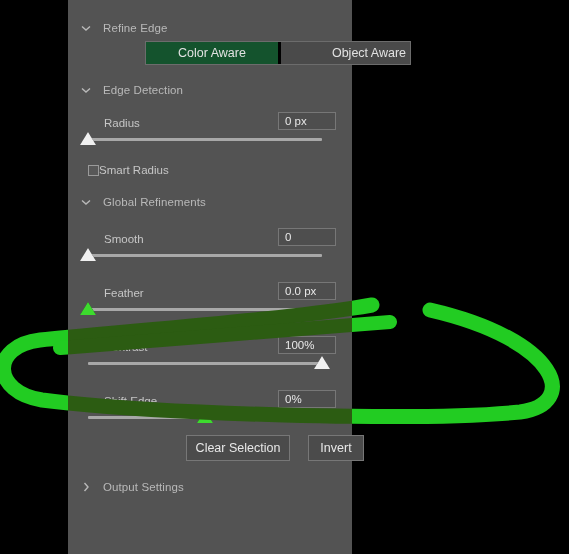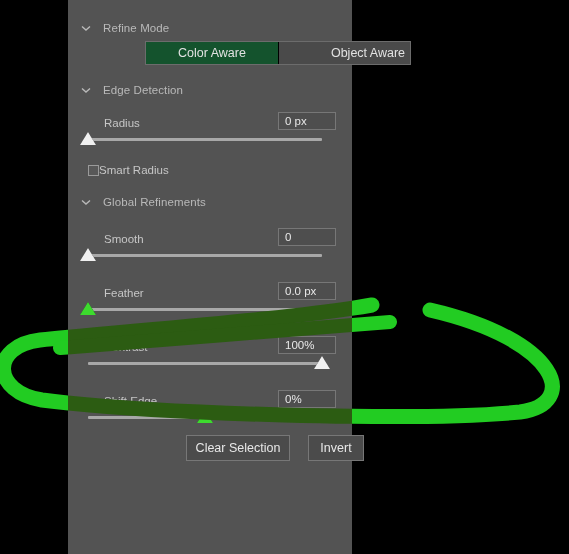--- a/index.html
+++ b/index.html
@@ -67,21 +67,21 @@
     display: flex;
     align-items: center;
     justify-content: center;
     font-size: 12.5px;
     color: #e2e2e2;
     background: #4a4a4a;
     cursor: default;
     box-sizing: border-box;
   }
   .tab.selected { background: #14532d; }
-  .tab + .tab { border-left: 1px solid #000000; padding-left: 47px; }
+  .tab + .tab { border-left: 3px solid #000000; padding-left: 47px; }
 
   
   .slider-row { position: absolute; left: 0; width: 284px; }
   .slider-label {
     position: absolute;
     left: 20px;
     top: 1px;
     font-size: 11.5px;
     color: #c6c6c6;
     white-space: nowrap;
@@ -181,21 +181,21 @@
   <div style="position:absolute;left:0;top:0;width:569px;height:554px;background:#000;"></div>
 
   <div id="panel">
 
     <div class="section-head" style="top:19px;">
       <span class="chev">
         <svg width="16" height="16" viewBox="0 0 16 16">
             <path d="M4 6.5 L8 10 L12 6.5" fill="none" stroke="#b9b9b9" stroke-width="1.4"></path>
           </svg>
       </span>
-      <span class="section-label">Refine Mode</span>
+      <span class="section-label">Refine Edge</span>
     </div>
 
     <div id="mode-tabs">
       <div class="tab selected">
         <span>Color Aware</span>
       </div>
       <div class="tab">
         <span>Object Aware</span>
       </div>
     </div>
@@ -258,20 +258,28 @@
       <div class="knob green" style="left:137px;"></div>
     </div>
 
     <div class="pbtn" id="btn-clear">
       <span>Clear Selection</span>
     </div>
     <div class="pbtn" id="btn-invert">
       <span>Invert</span>
     </div>
 
+    <div class="section-head" style="top:478px;">
+      <span class="chev">
+        <svg width="16" height="16" viewBox="0 0 16 16">
+            <path d="M6.5 4 L10 8 L6.5 12" fill="none" stroke="#b9b9b9" stroke-width="1.4"></path>
+          </svg>
+      </span>
+      <span class="section-label">Output Settings</span>
+    </div>
 
   </div>
 
   <svg id="annot" viewBox="0 0 569 554">
     <defs>
 
       <clipPath id="clip-outside">
         <rect x="0" y="0" width="68" height="554"></rect>
         <rect x="352" y="0" width="217" height="554"></rect>
       </clipPath>

